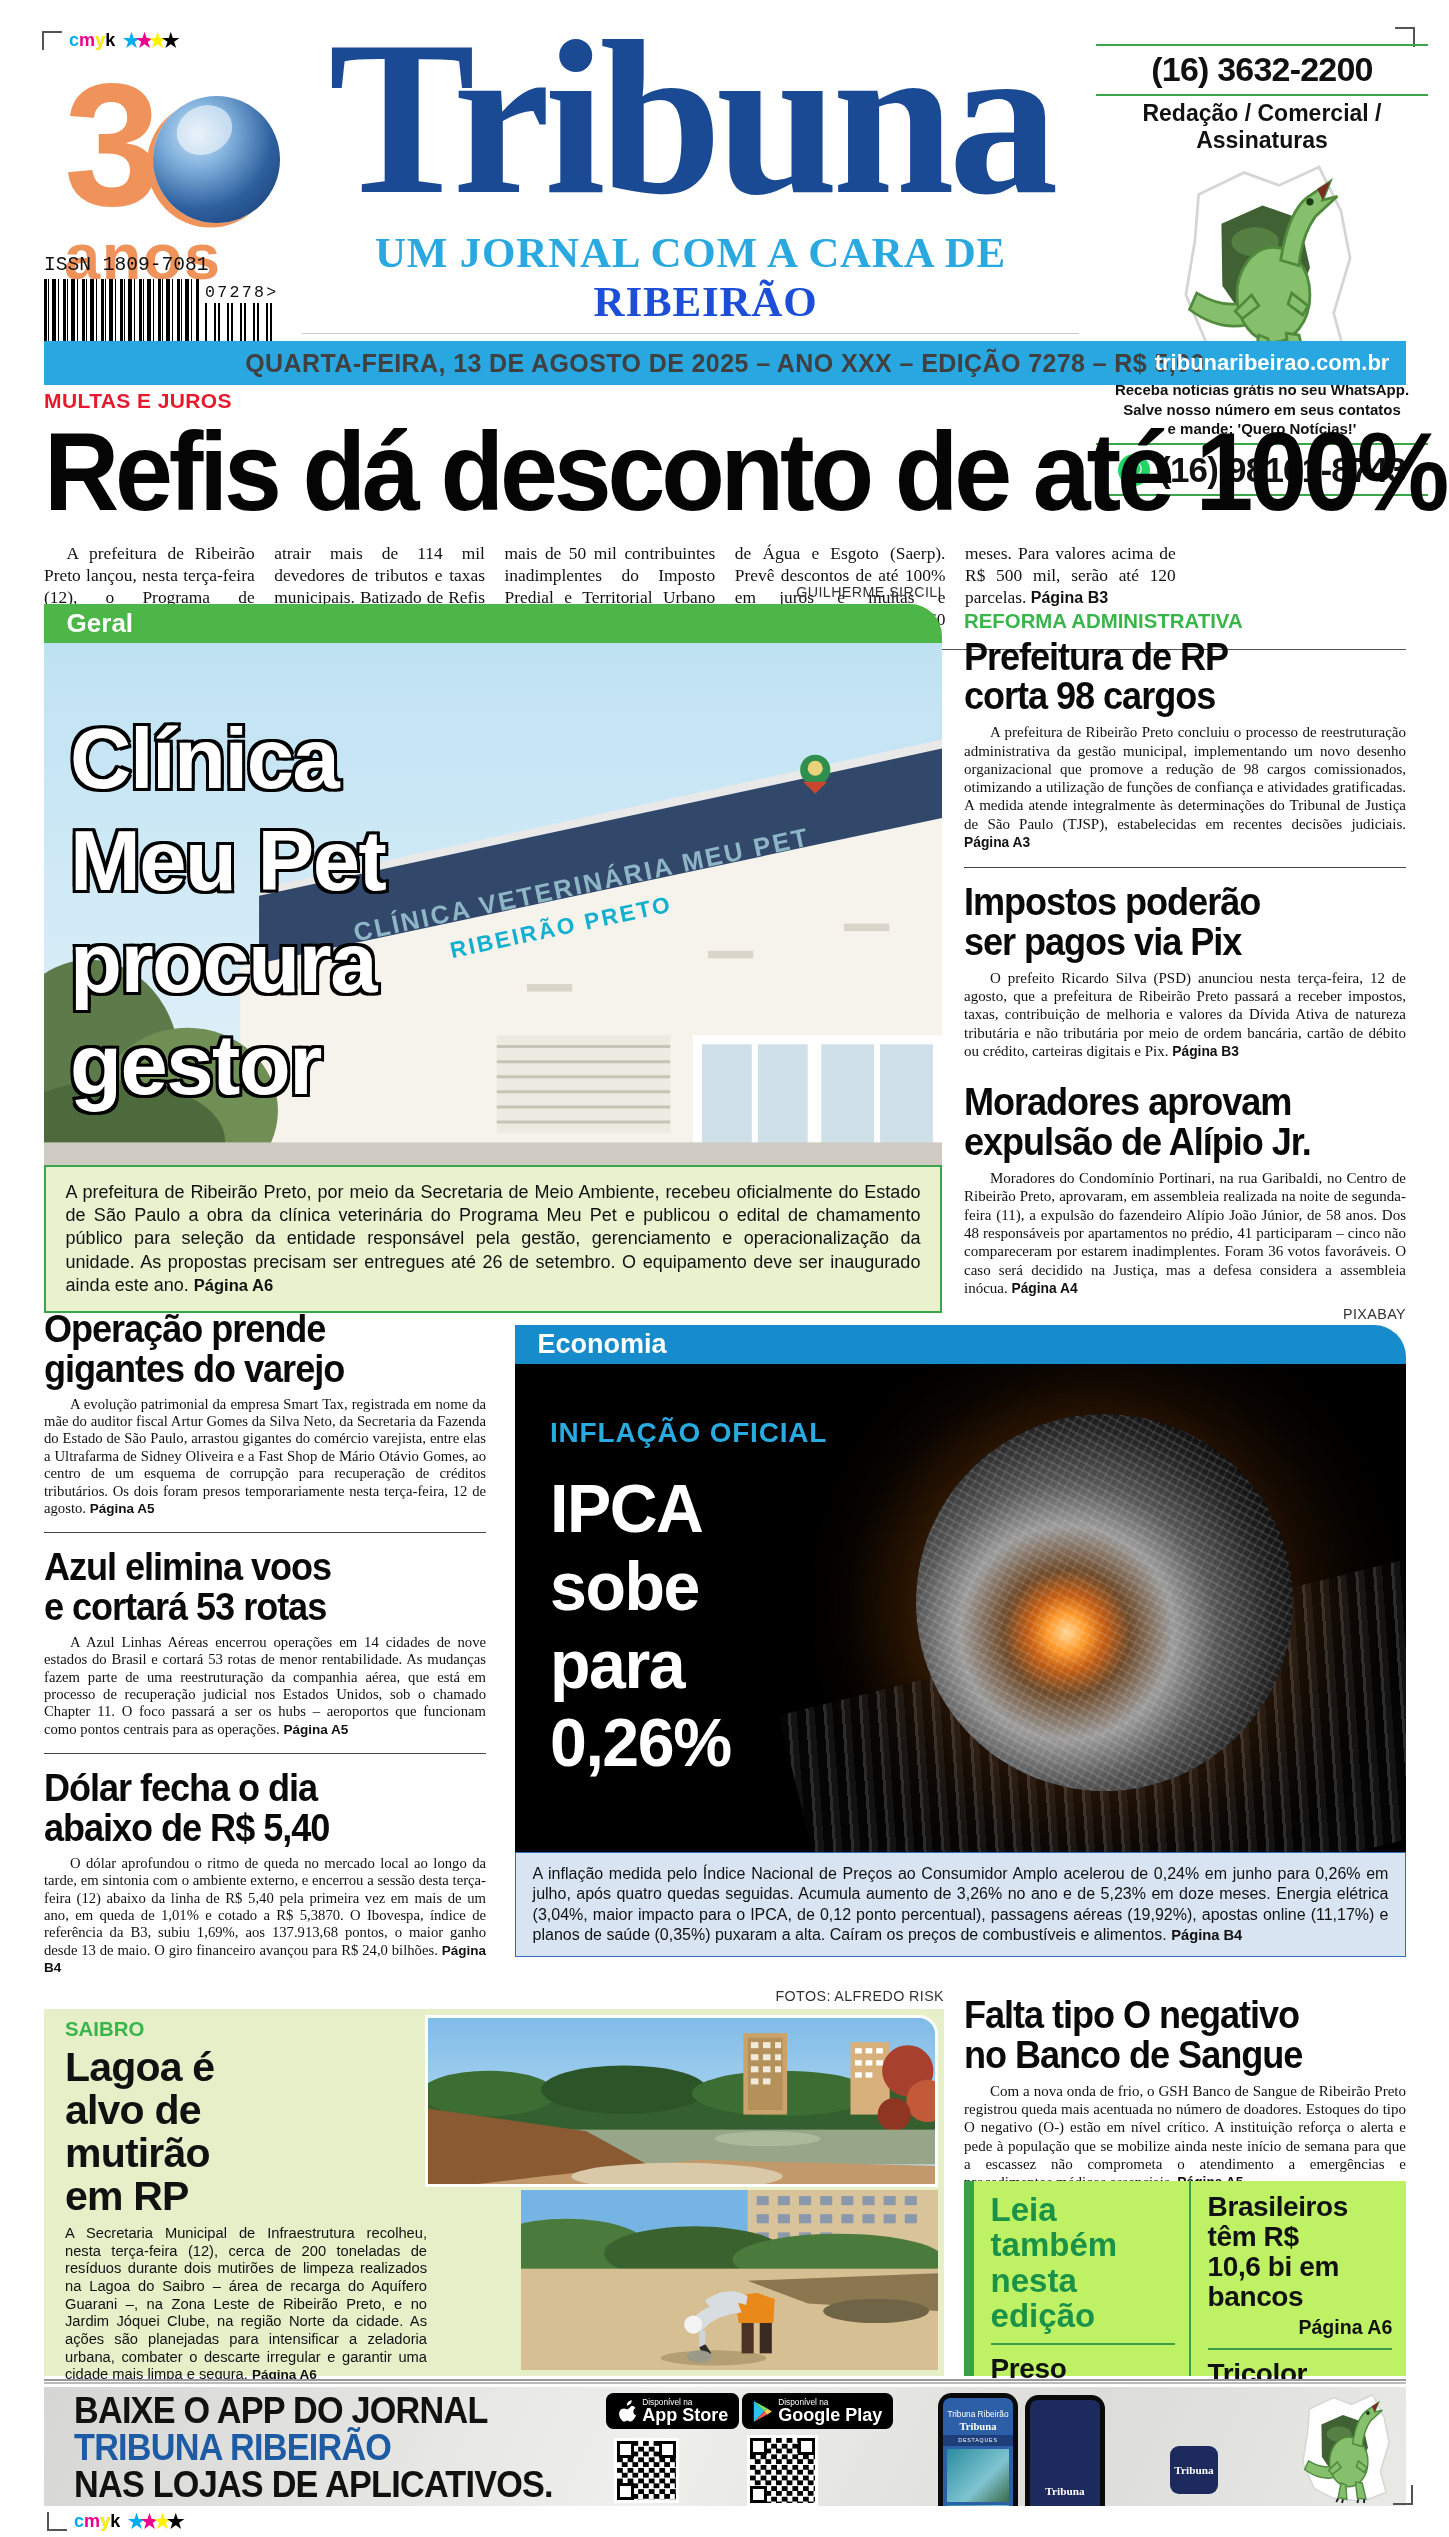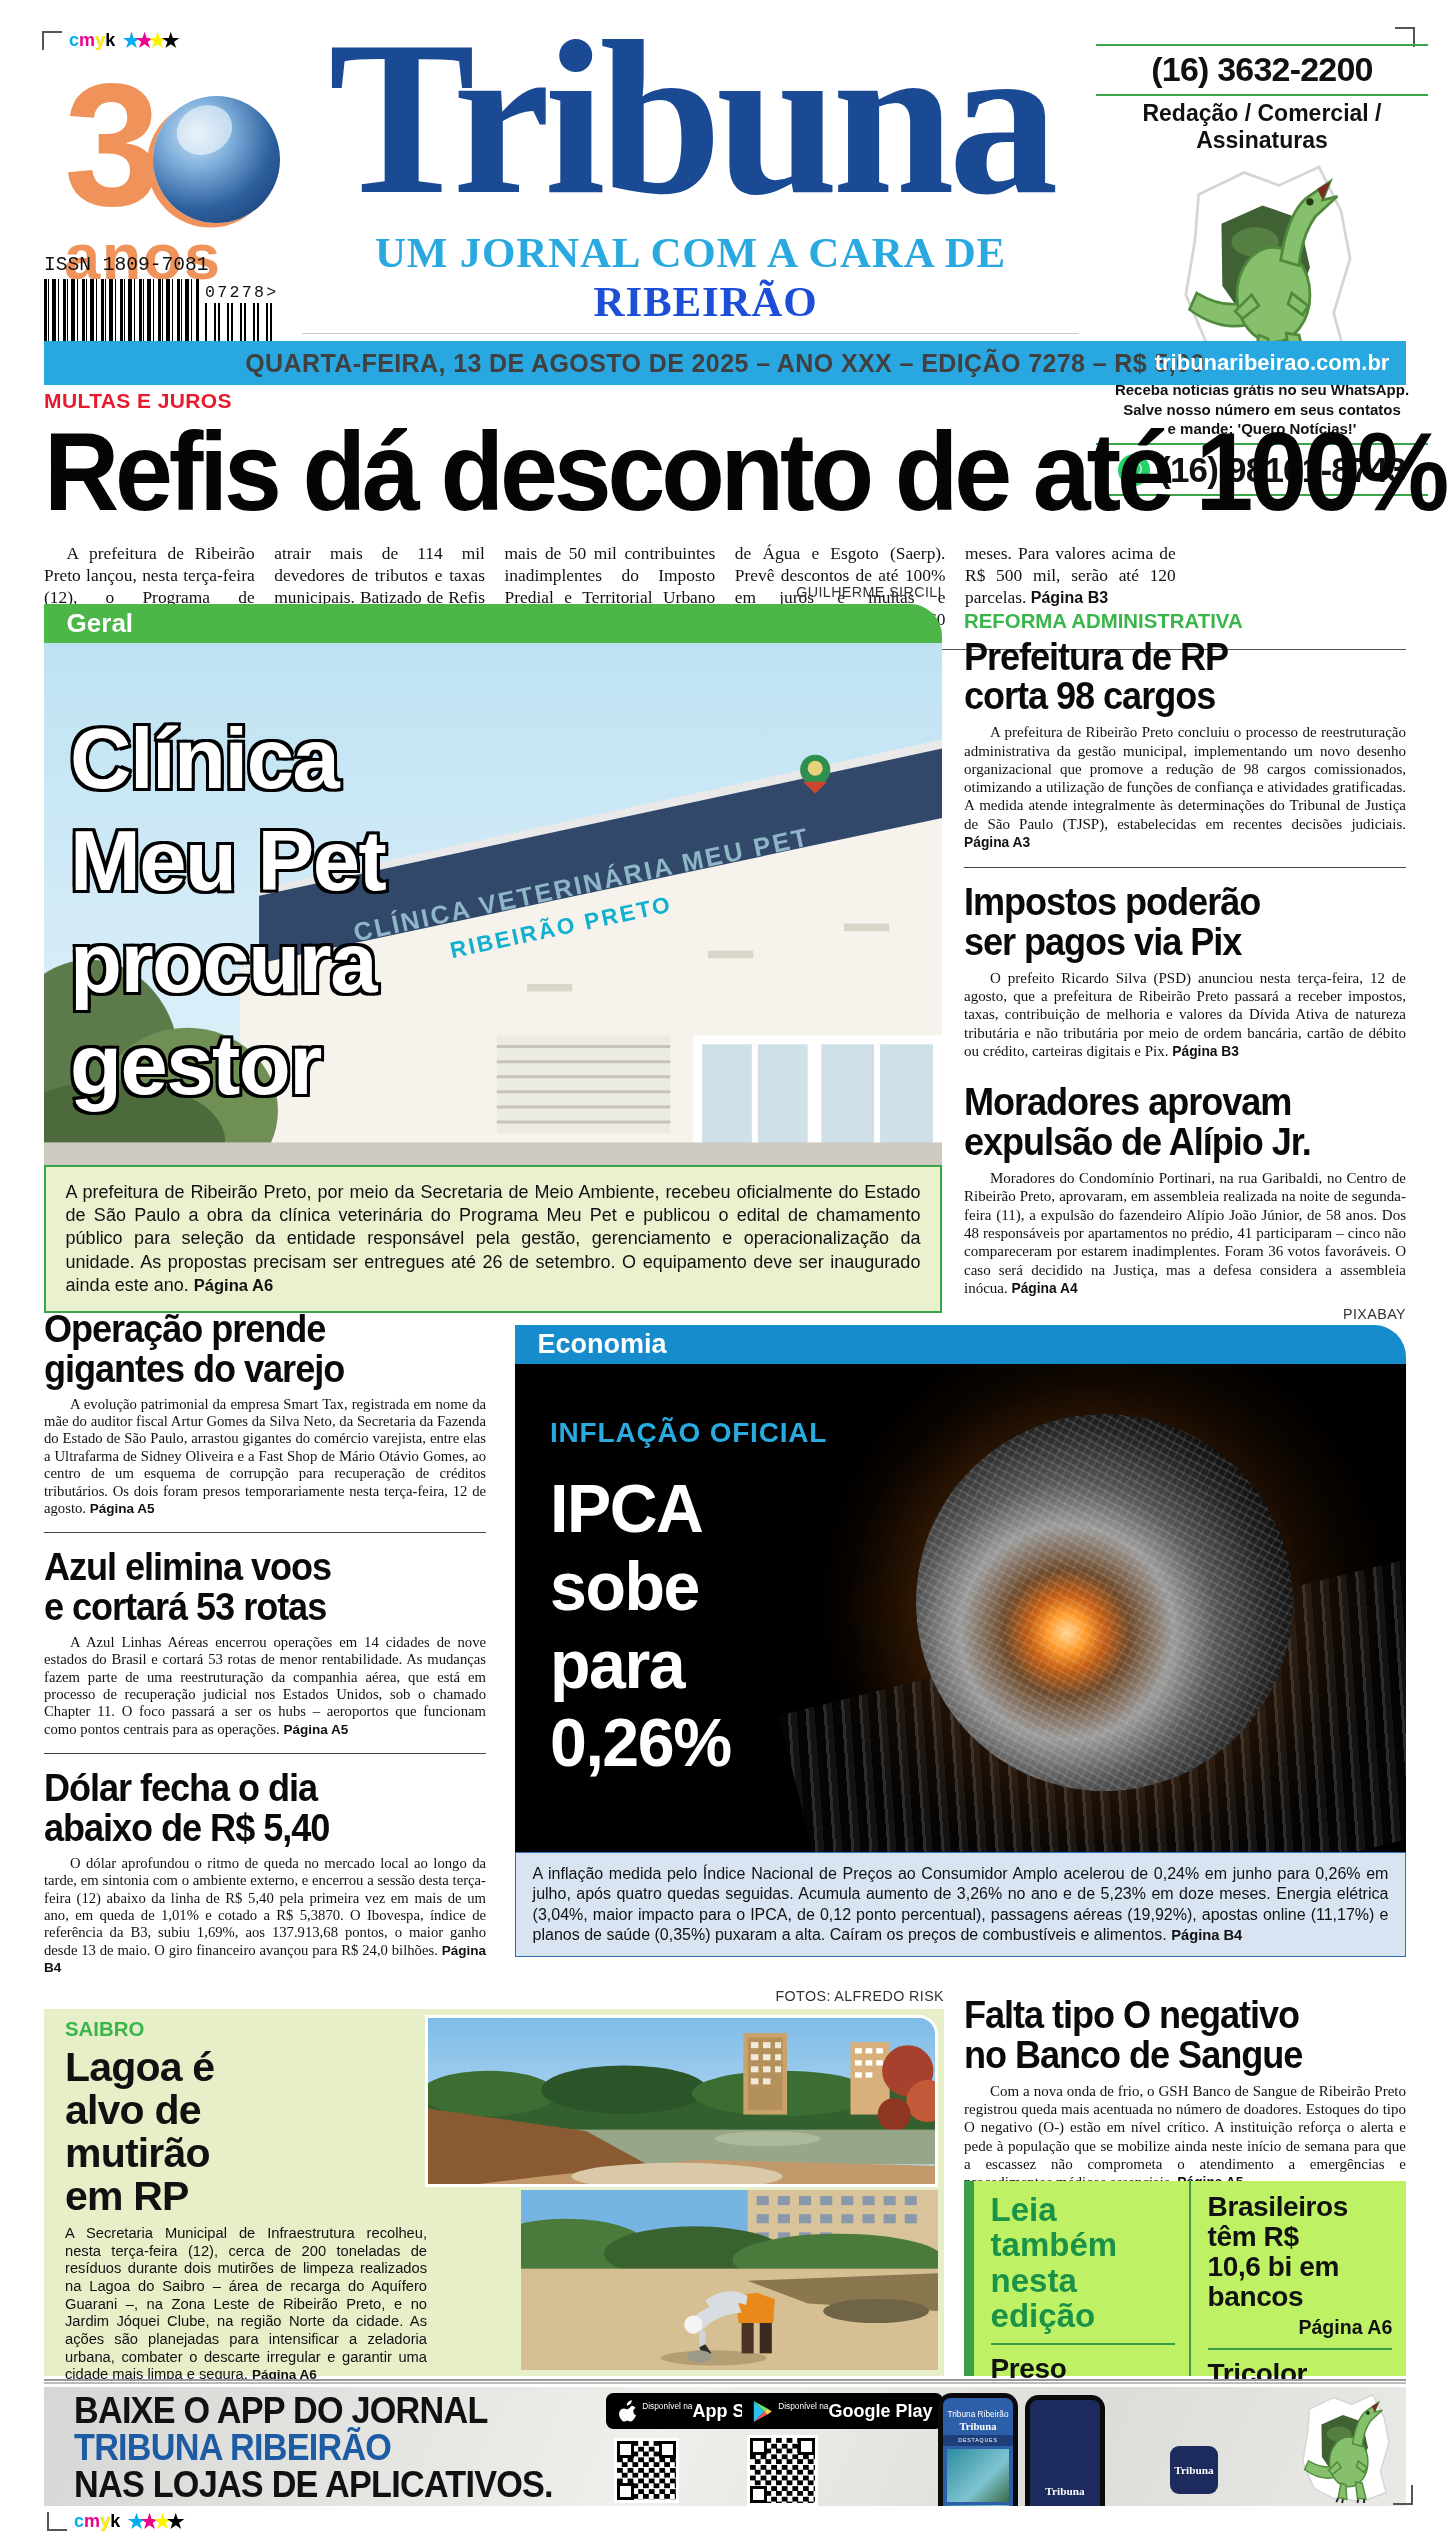--- a/index.html
+++ b/index.html
@@ -149,21 +149,21 @@
   
   #footer-sep { position:absolute; left:44px; top:2379px; width:1362px; height:4.5px;
      background:linear-gradient(#999 0 1.5px, #fff 1.5px 3px, #bbb 3px 4.5px); }
   #footer { position:absolute; left:44px; top:2387px; width:1362px; height:119px;
      background:linear-gradient(115deg,#d6d6d4 0%, #efefec 45%, #dcdcd9 75%, #e9e9e6 100%); overflow:hidden; }
   .footer-text { position:absolute; left:30px; top:4.5px; font-size:36px; font-weight:bold; letter-spacing:-0.8px;
      line-height:1.04; transform:scaleX(.95); transform-origin:left top; white-space:pre-line; }
   .footer-text .l2 { color:#1e5ba5; }
   .store-badge { position:absolute; height:36px; background:#000; border-radius:7.5px; color:#fff;
      display:flex; align-items:center; gap:6px; padding:0 10.6px; }
-  .store-badge .txt { display:flex; line-height:1; }
+  .store-badge .txt { display:flex; flex-direction:column; line-height:1; }
   .store-badge .small { font-size:8.3px; } .store-badge .big { font-size:18px; font-weight:bold; }
   #badge-apple { left:562px; top:6px; }
   #badge-play { left:698px; top:6px; }
   .qr { position:absolute; background:repeating-conic-gradient(#000 0 25%, #fff 0 50%); background-size:10.6px 10.6px; border:3px solid #fff; }
   .qr i { position:absolute; width:16.6px; height:16.6px; border:3.8px solid #000; background:#fff; }
   .qr i.a{left:0;top:0;} .qr i.b{right:0;top:0;} .qr i.c{left:0;bottom:0;}
   #qr1 { left:570px; top:51px; width:65px; height:65px; }
   #qr2 { left:703px; top:48px; width:71px; height:71px; }
   .phone { position:absolute; width:80px; height:143px; background:#0a0a0a; border-radius:13.6px; padding:5.3px; }
   #phone1 { left:894px; top:6px; }

